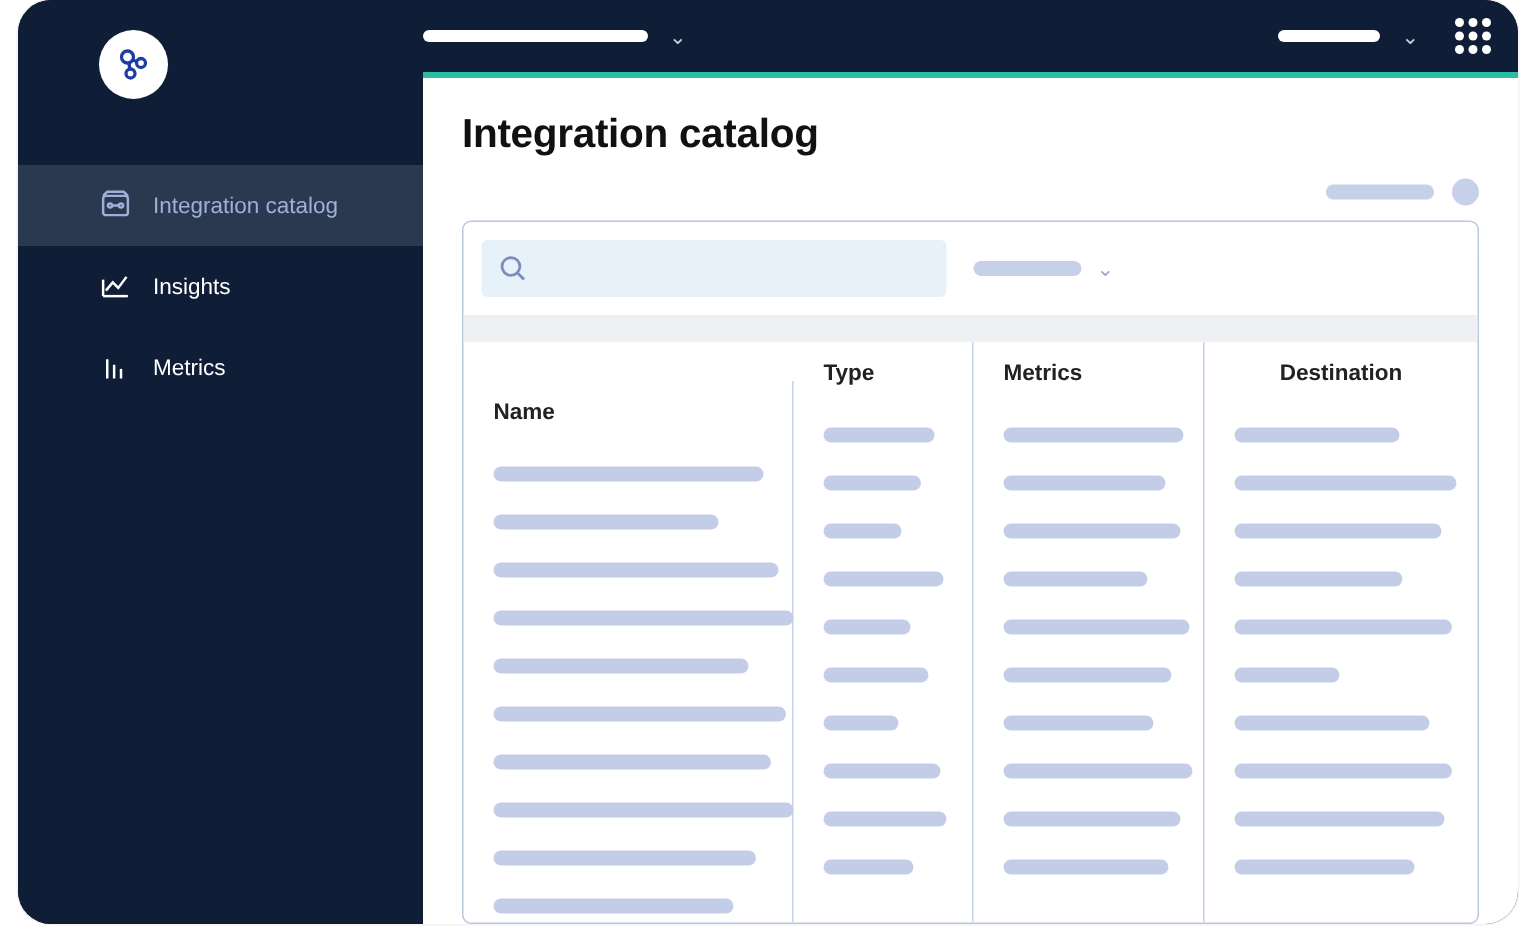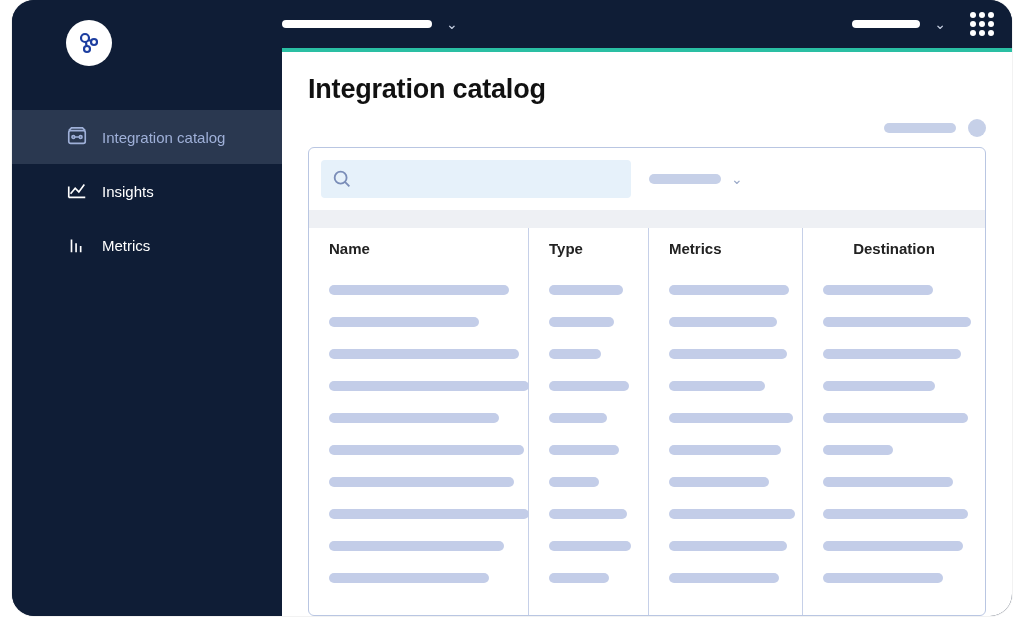--- a/index.html
+++ b/index.html
@@ -185,21 +185,21 @@
   }
   .col {
     border-right: 1.5px solid #c6d0e8;
     padding: 12px 20px 16px 20px;
     display: flex;
     flex-direction: column;
     gap: 22px;
     min-width: 0;
   }
   .col:last-child { border-right: none; text-align: center; }
-  .col-name { width: 220px; }
+  .col-name { width: 220px; margin-top: 26px; }
   .col-type { width: 120px; }
   .col-source { width: 154px; }
   .col-dest { flex: 1; }
   .col-header {
     font-size: 15px;
     font-weight: 600;
     color: #222;
     margin-bottom: 6px;
   }
   .ph {

